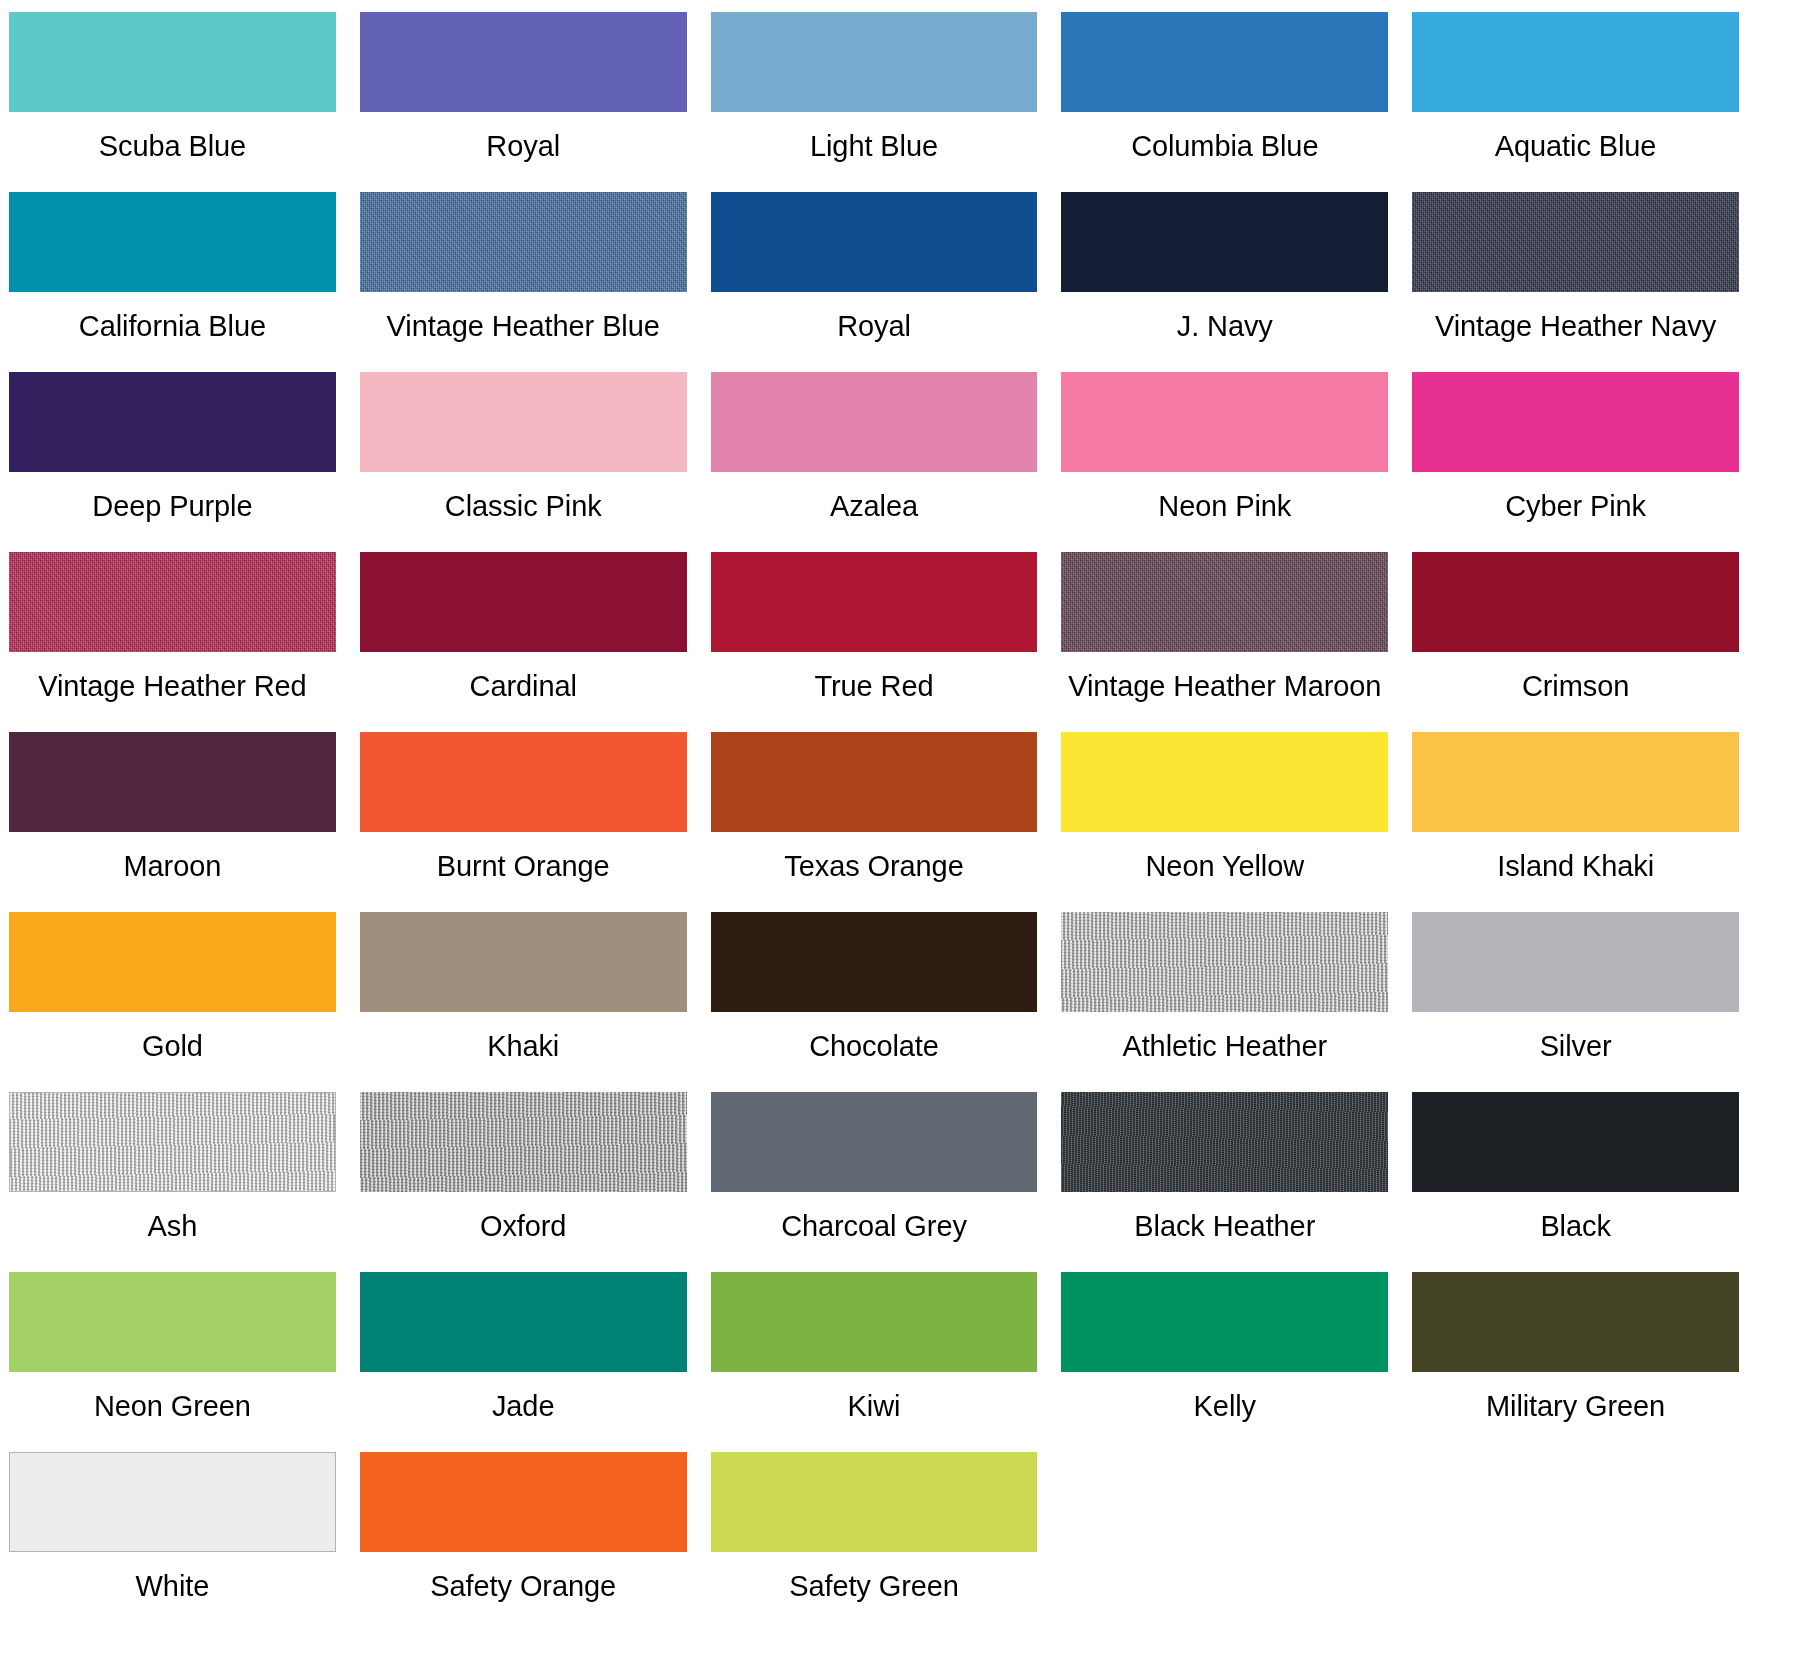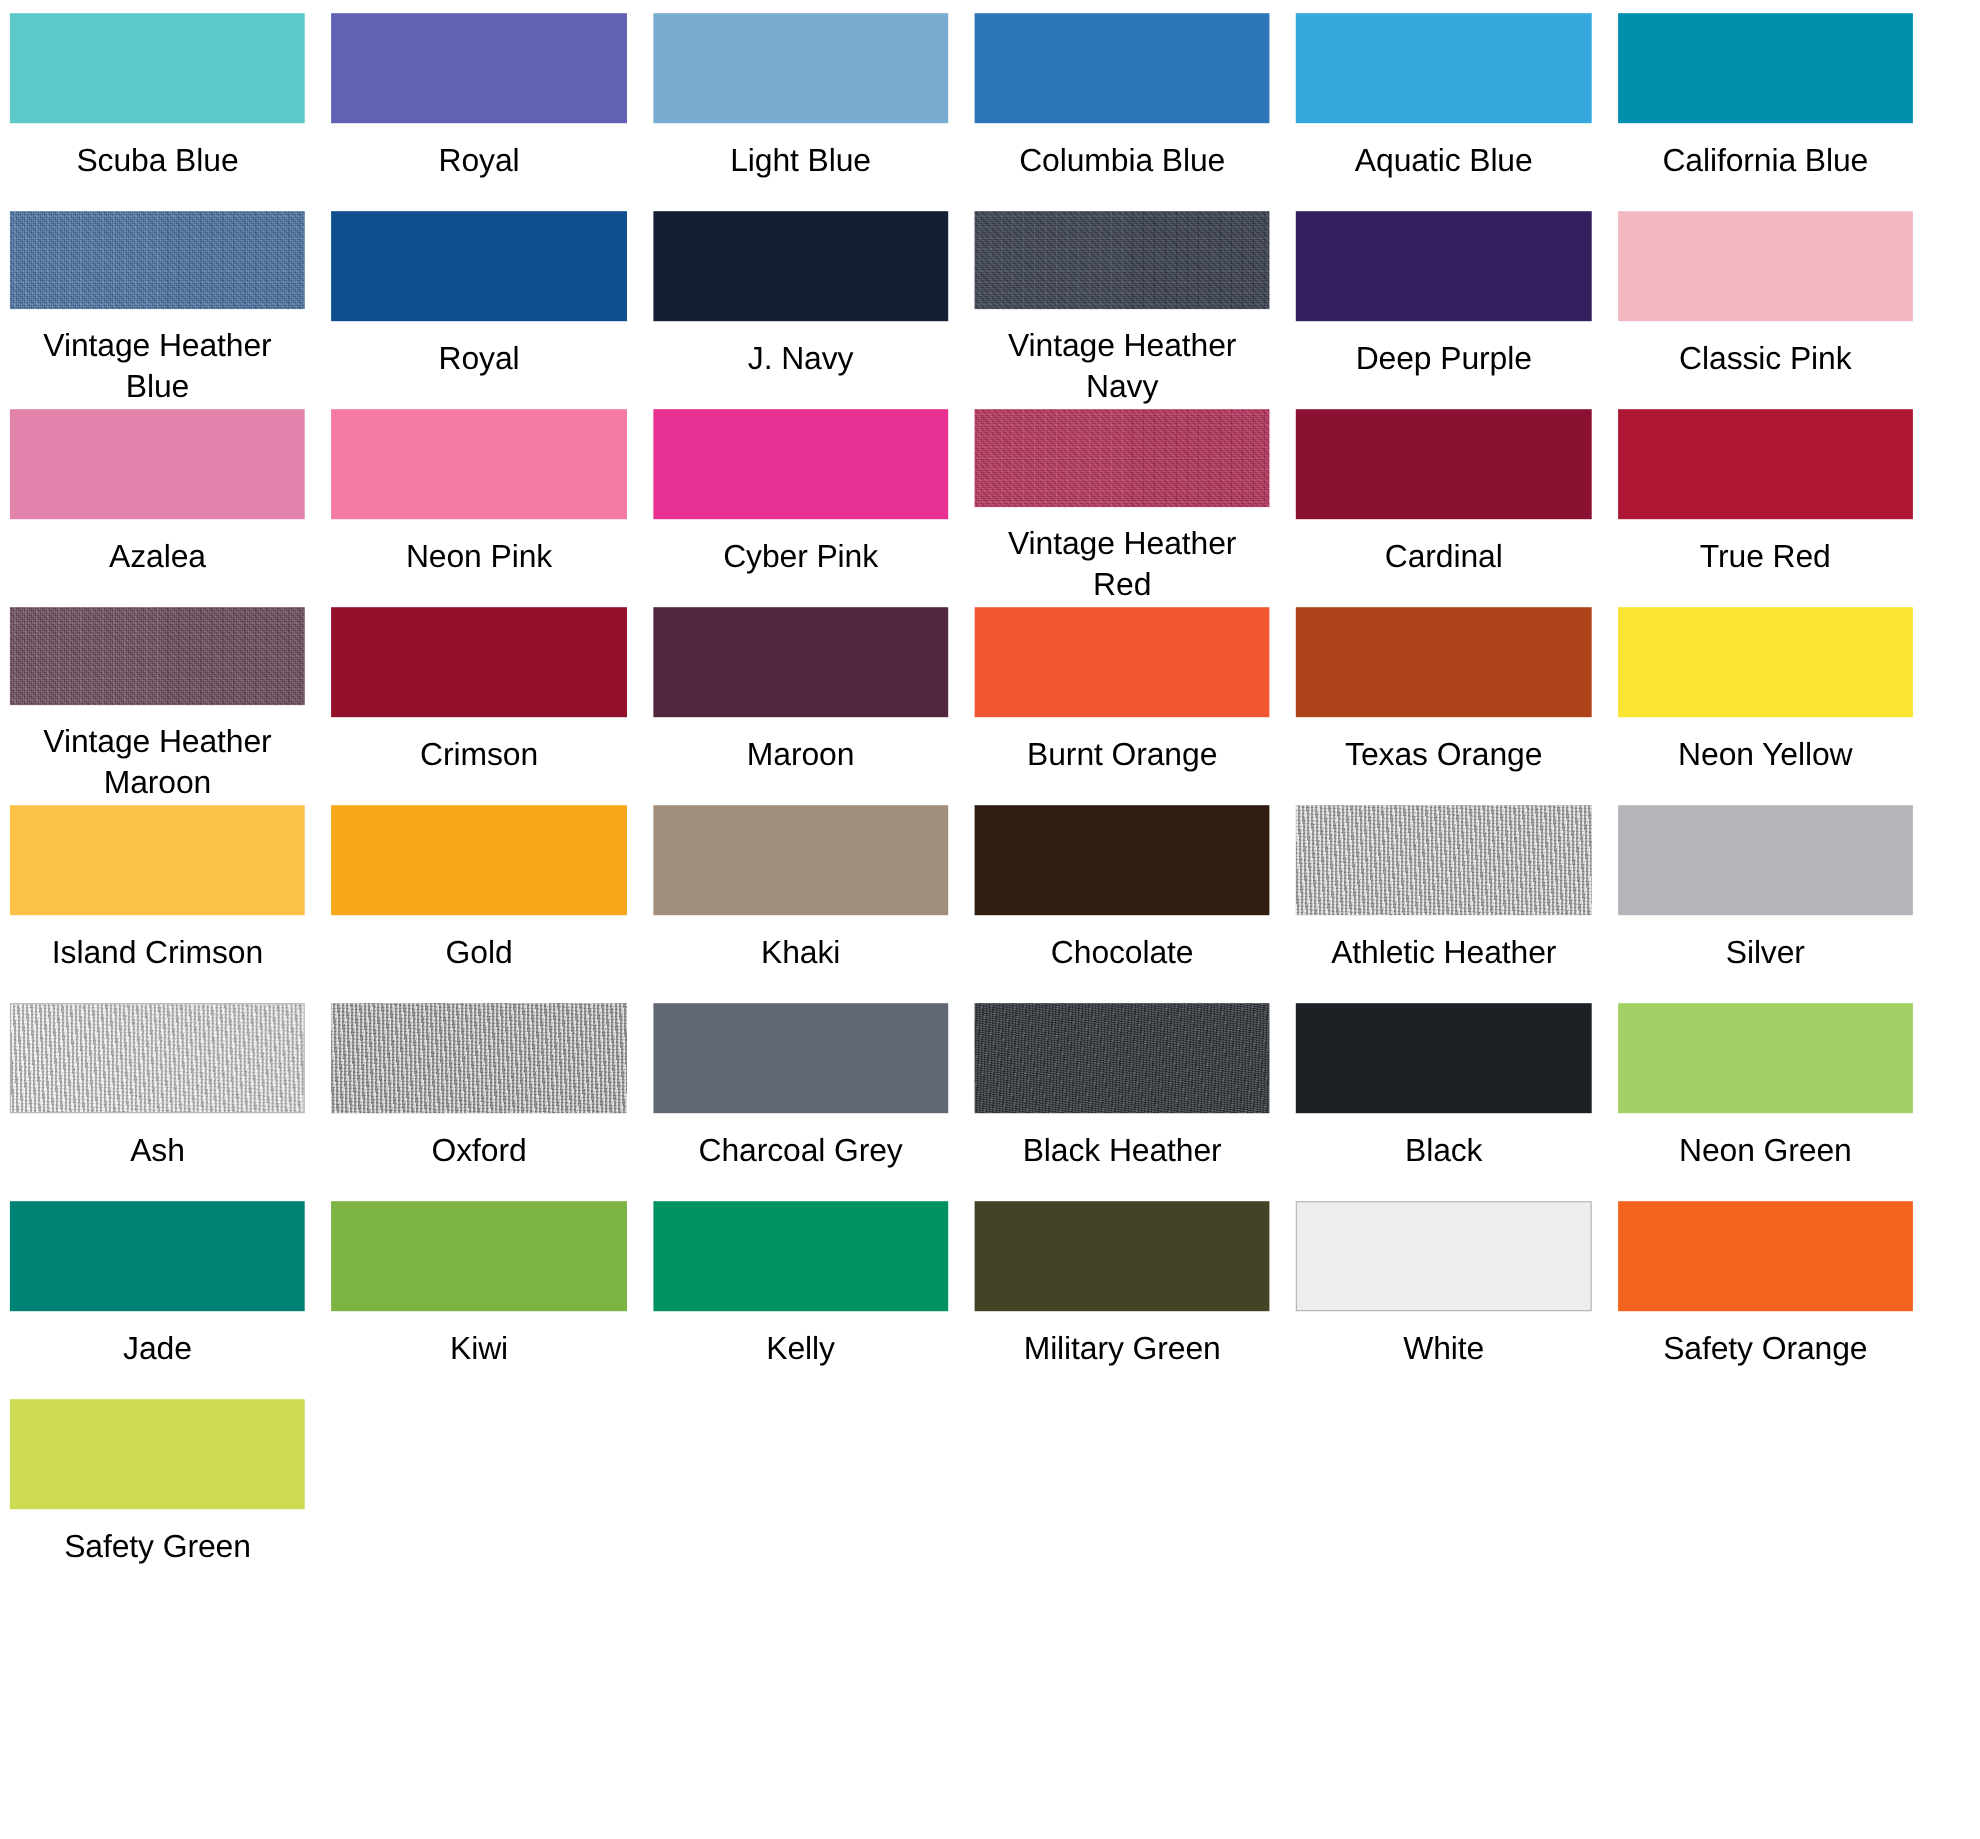--- a/index.html
+++ b/index.html
@@ -11,21 +11,21 @@
     width: 1800px;
     height: 1672px;
     font-family: "Liberation Sans", sans-serif;
     -webkit-font-smoothing: antialiased;
   }
   #swatch-grid {
     width: 1748px;
     box-sizing: border-box;
     padding: 12px 9px 0 9px;
     display: grid;
-    grid-template-columns: repeat(6, 1fr);
+    grid-template-columns: repeat(5, 1fr);
     grid-auto-rows: 180px;
     column-gap: 24px;
     row-gap: 0px;
   }
   .swatch-cell {
     display: flex;
     flex-direction: column;
     align-items: center;
   }
   .swatch-chip {
@@ -191,21 +191,21 @@
     <div class="swatch-cell">
       <div class="swatch-chip " style="background-color: rgb(173, 68, 25);"></div>
       <div class="swatch-label">Texas Orange</div>
     </div>
     <div class="swatch-cell">
       <div class="swatch-chip " style="background-color: rgb(249, 229, 50);"></div>
       <div class="swatch-label">Neon Yellow</div>
     </div>
     <div class="swatch-cell">
       <div class="swatch-chip " style="background-color: rgb(252, 195, 72);"></div>
-      <div class="swatch-label">Island Crimson</div>
+      <div class="swatch-label">Island Khaki</div>
     </div>
     <div class="swatch-cell">
       <div class="swatch-chip " style="background-color: rgb(249, 168, 26);"></div>
       <div class="swatch-label">Gold</div>
     </div>
     <div class="swatch-cell">
       <div class="swatch-chip " style="background-color: rgb(160, 143, 124);"></div>
       <div class="swatch-label">Khaki</div>
     </div>
     <div class="swatch-cell">

